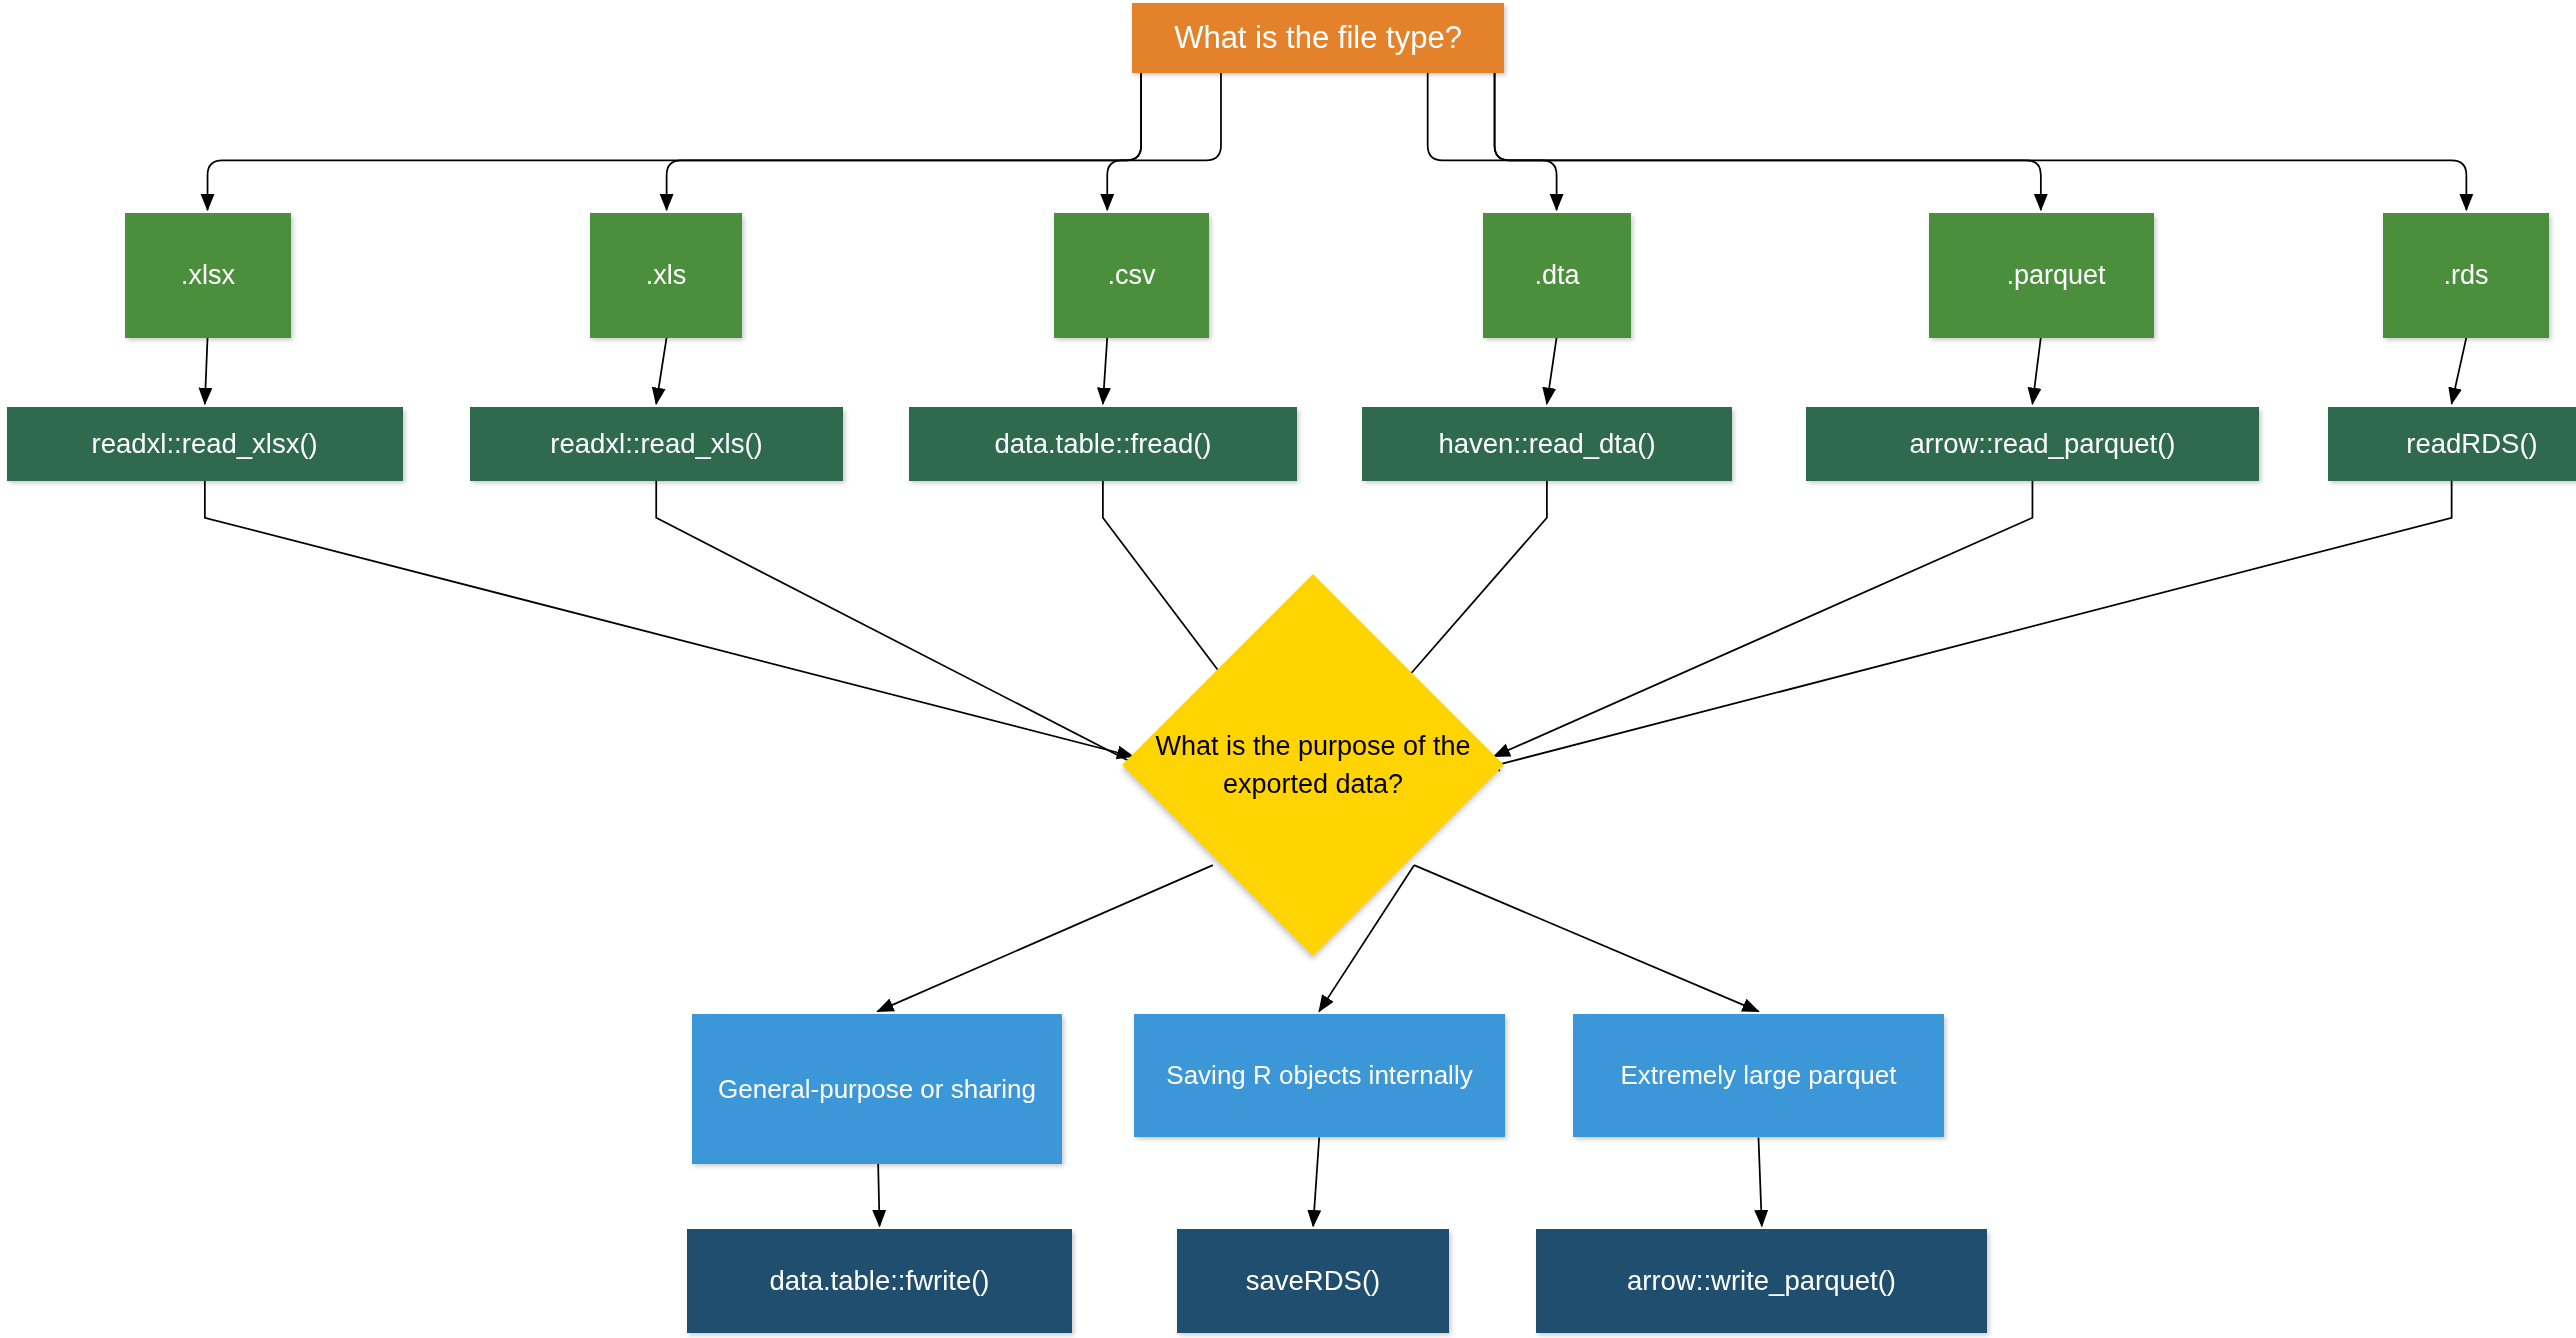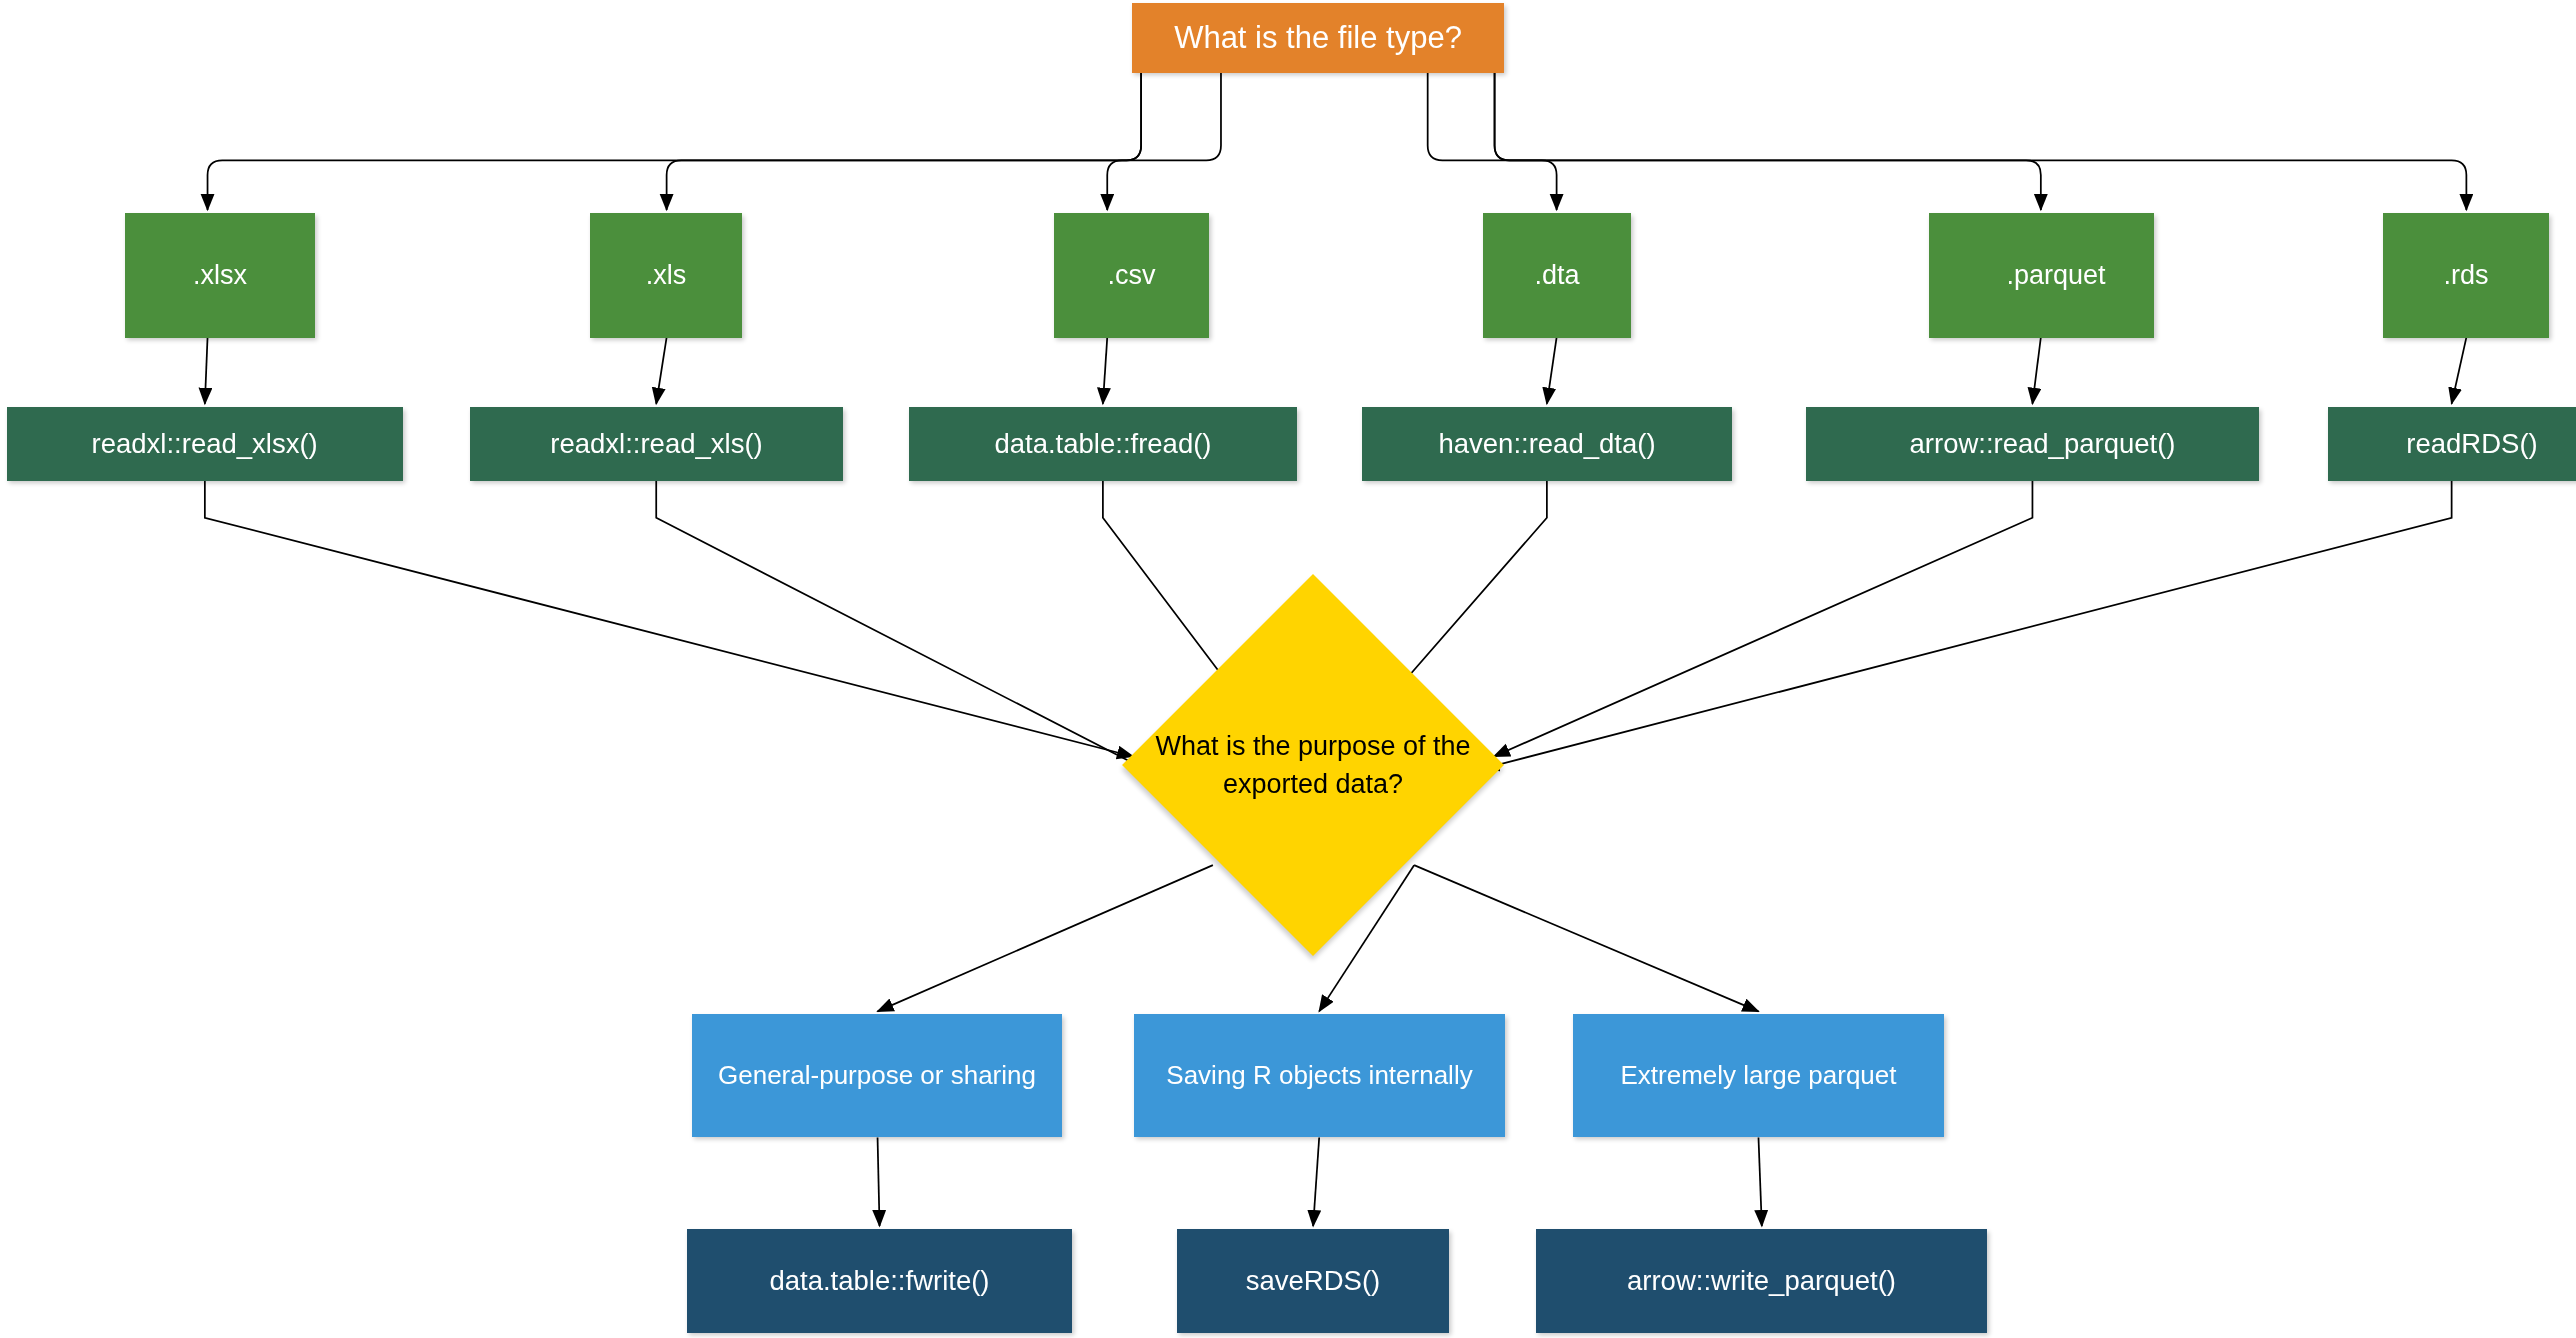--- a/index.html
+++ b/index.html
@@ -96,21 +96,21 @@
         <path d="M1308,1696 L1311,1828" fill="none" stroke="#000000" stroke-width="2.6" marker-end="url(#arrowhead)"></path>
         <path d="M1966.5,1696 L1957.5,1828" fill="none" stroke="#000000" stroke-width="2.6" marker-end="url(#arrowhead)"></path>
         <path d="M2621.5,1696 L2626.5,1828" fill="none" stroke="#000000" stroke-width="2.6" marker-end="url(#arrowhead)"></path>
       </g>
   </svg>
 
   <div class="node" id="node-file-type-question" style="left: 1132px; top: 3.4px; width: 372px; height: 70px; background: rgb(227, 130, 42); color: rgb(255, 255, 255); font-size: 31px;">
     <span class="lbl">What is the file type?</span>
   </div>
 
-  <div class="node" id="node-xlsx" style="left: 125px; top: 213px; width: 190px; height: 125px; background: rgb(75, 143, 60); color: rgb(255, 255, 255); font-size: 27px;">
+  <div class="node" id="node-xlsx" style="left: 125px; top: 213px; width: 166px; height: 125px; background: rgb(75, 143, 60); color: rgb(255, 255, 255); font-size: 27px;">
     <span class="lbl">.xlsx</span>
   </div>
   <div class="node" id="node-xls" style="left: 590px; top: 213px; width: 152px; height: 125px; background: rgb(75, 143, 60); color: rgb(255, 255, 255); font-size: 27px;">
     <span class="lbl">.xls</span>
   </div>
   <div class="node" id="node-csv" style="left: 1030px; top: 213px; width: 155px; height: 125px; background: rgb(75, 143, 60); color: rgb(255, 255, 255); font-size: 27px; margin-left: 24px;">
     <span class="lbl">.csv</span>
   </div>
   <div class="node" id="node-dta" style="left: 1483px; top: 213px; width: 148px; height: 125px; background: rgb(75, 143, 60); color: rgb(255, 255, 255); font-size: 27px;">
     <span class="lbl">.dta</span>
@@ -139,21 +139,21 @@
   </div>
   <div class="node" id="node-readrds" style="left: 2328px; top: 407px; width: 288px; height: 74px; background: rgb(47, 106, 79); color: rgb(255, 255, 255); font-size: 27.5px;">
     <span class="lbl">readRDS()</span>
   </div>
 
   <div class="node decision" id="node-export-purpose-question" style="left: 1122px; top: 574px; width: 382px; height: 382px; color: rgb(0, 0, 0); font-size: 27px;">
     <span class="diamond-shape" style="background: rgb(255, 212, 0); width: 270px; height: 270px; left: 56px; top: 56px;"></span>
     <span class="diamond-label">What is the purpose of the exported data?</span>
   </div>
 
-  <div class="node" id="node-general-purpose" style="left: 692px; top: 1014px; width: 370px; height: 123px; background: rgb(60, 151, 216); color: rgb(255, 255, 255); font-size: 26px;">
+  <div class="node" id="node-general-purpose" style="left: 692px; top: 1014px; width: 370px; height: 150px; background: rgb(60, 151, 216); color: rgb(255, 255, 255); font-size: 26px;">
     <span class="lbl">General-purpose or sharing</span>
   </div>
   <div class="node" id="node-saving-r-objects" style="left: 1134px; top: 1014px; width: 371px; height: 123px; background: rgb(60, 151, 216); color: rgb(255, 255, 255); font-size: 26px;">
     <span class="lbl">Saving R objects internally</span>
   </div>
   <div class="node" id="node-large-datasets" style="left: 1573px; top: 1014px; width: 371px; height: 123px; background: rgb(60, 151, 216); color: rgb(255, 255, 255); font-size: 26px;">
     <span class="lbl">Extremely large parquet</span>
   </div>
 
   <div class="node" id="node-fwrite" style="left: 687px; top: 1229px; width: 385px; height: 104px; background: rgb(31, 78, 110); color: rgb(255, 255, 255); font-size: 27.5px;">

